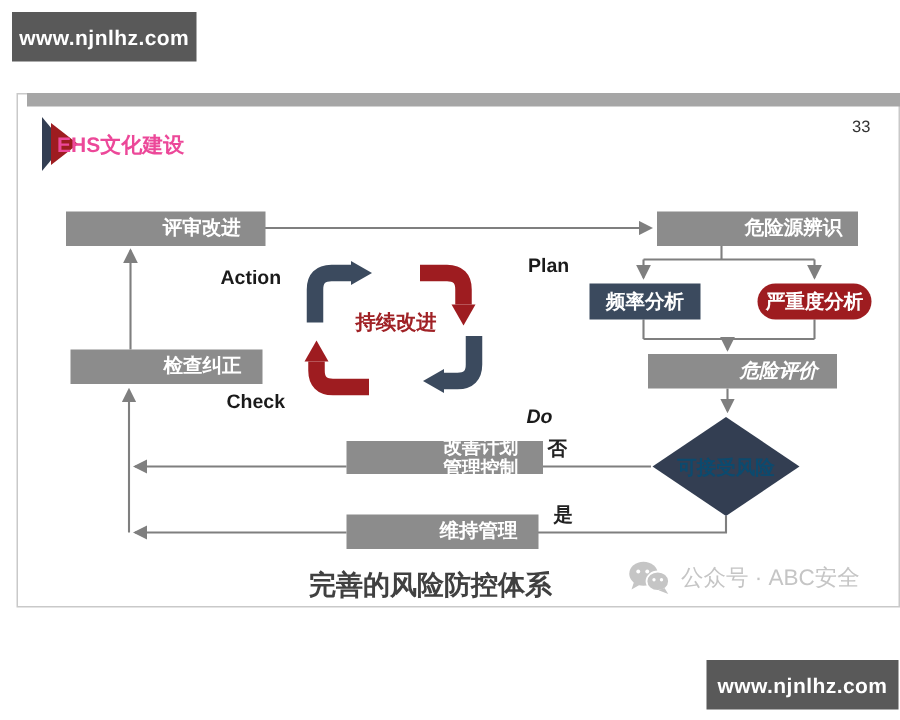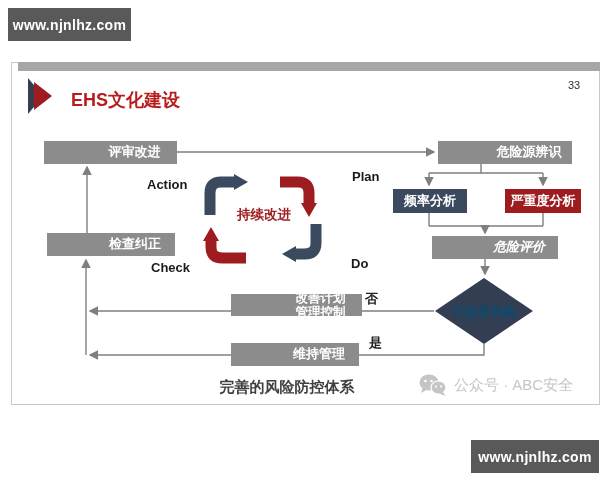--- a/index.html
+++ b/index.html
@@ -16,38 +16,38 @@
   .wm.tl{left:8px;top:8px;width:123px;height:33px;}
   .wm.br{left:471px;top:440px;width:128px;height:33px;}
 
   .slide{
     position:absolute;left:11px;top:62px;width:587px;height:341px;
     background:#fff;border:1px solid #c9c9c9;
   }
   .topbar{position:absolute;left:6px;top:-1px;right:-1px;height:9px;background:#a6a6a6;}
 
   .hdr-icon{position:absolute;left:13px;top:14px;}
-  .hdr-title{position:absolute;left:59px;top:25px;font-size:18px;font-weight:700;color:#b91c1c;}
+  .hdr-title{position:absolute;left:26px;top:25px;font-size:14px;font-weight:700;color:#ec4899;}
   .pagenum{position:absolute;left:556px;top:16px;font-size:11px;color:#333;}
 
   .overlay{position:absolute;left:0;top:0;width:587px;height:341px;z-index:1;}
   .node{position:absolute;z-index:2;display:flex;align-items:center;justify-content:center;
         color:#fff;font-weight:700;font-size:13px;text-align:center;line-height:1.15;}
   .gray-box{background:var(--box-gray,#8c8c8c);padding-left:48px;}
   .slate-box{background:var(--slate-blue,#3b4a5e);}
   .red-box{background:var(--accent-red,#9e1c20);}
   .lbl{position:absolute;z-index:2;font-weight:700;font-size:13px;color:#1a1a1a;}
   .yn{position:absolute;z-index:2;font-weight:700;font-size:13px;color:#222;}
   .pdca{position:absolute;left:184px;top:106px;z-index:1;}
   .pdca-center{position:absolute;left:222px;top:143px;width:60px;text-align:center;
         z-index:2;font-weight:700;font-size:13.5px;color:var(--center-text-red,#a02226);}
   .diamond-label{position:absolute;left:423px;top:240px;width:98px;z-index:2;text-align:center;
         color:#0c4a6e;font-weight:700;font-size:13px;}
   .caption{position:absolute;left:190px;top:315px;width:170px;z-index:2;text-align:center;
-        font-size:15px;font-weight:700;color:#404040;}
+        font-size:18px;font-weight:700;color:#404040;}
   .wechat{position:absolute;left:407px;top:311px;z-index:2;display:flex;align-items:center;gap:7px;
         color:#c5c5c5;font-size:15px;}
 </style>
 </head>
 <body>
 
 <div class="wm tl">www.njnlhz.com</div>
 
 <div class="slide">
   <div class="topbar"></div>
@@ -96,28 +96,28 @@
     <polygon points="38,5 38,21 52,13" style="fill:var(--slate-blue,#3b4a5e)"></polygon>
     <polygon points="105,34 121,34 113,48" style="fill:var(--accent-red,#9e1c20)"></polygon>
     <polygon points="100,77 100,93 86,85" style="fill:var(--slate-blue,#3b4a5e)"></polygon>
     <polygon points="7,72 23,72 15,58" style="fill:var(--accent-red,#9e1c20)"></polygon>
   </svg>
   <div class="pdca-center">持续改进</div>
 
   <div class="lbl" style="left:135px;top:114px;">Action</div>
   <div class="lbl" style="left:327px;top:106px;padding-left:13px;">Plan</div>
   <div class="lbl" style="left:139px;top:197px;">Check</div>
-  <div class="lbl" style="left:339px;top:193px;">Do</div>
+  <div class="lbl" style="left:339px;top:207px;font-style:italic;">Do</div>
 
   <div class="node gray-box" style="left:32px;top:78px;width:85px;height:23px;">评审改进</div>
   <div class="node gray-box" style="left:426px;top:78px;width:86px;height:23px;">危险源辨识</div>
 
   <div class="node gray-box" style="left:35px;top:170px;width:80px;height:23px;">检查纠正</div>
   <div class="node slate-box" style="left:381px;top:126px;width:74px;height:24px;">频率分析</div>
-  <div class="node red-box" style="left:493px;top:126px;width:76px;height:24px;">严重度分析</div>
+  <div class="node red-box" style="left:493px;top:126px;width:76px;height:24px;border-radius:12px;">严重度分析</div>
   <div class="node gray-box" style="left:420px;top:173px;width:78px;height:23px;font-style:italic;">危险评价</div>
   <div class="diamond-label">可接受风险</div>
 
   <div class="yn" style="left:353px;top:227px;">否</div>
   <div class="yn" style="left:357px;top:271px;">是</div>
 
   <div class="node gray-box" style="left:219px;top:231px;width:83px;height:22px;flex-direction:column;font-size:12.5px;">
     <span>改善计划</span>
     <span>管理控制</span>
   </div>

